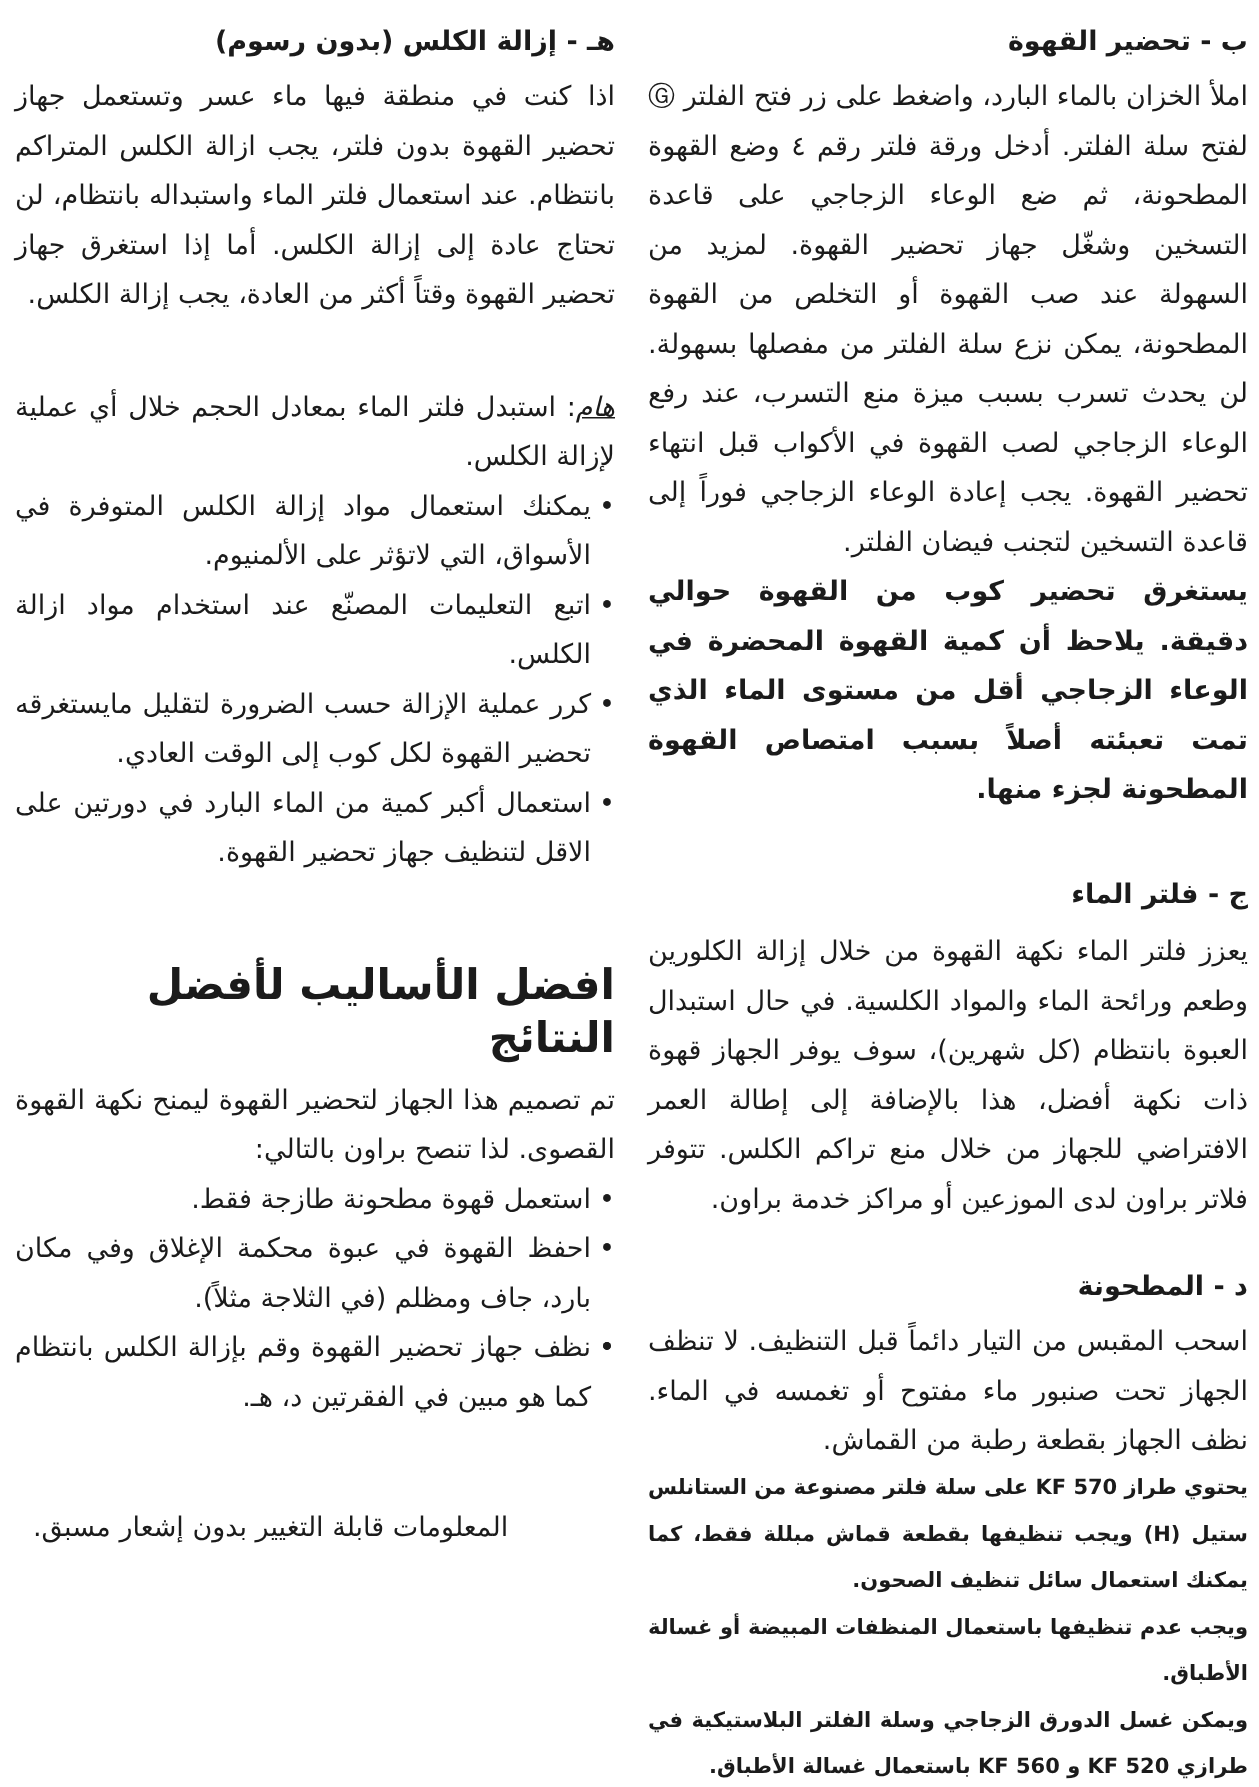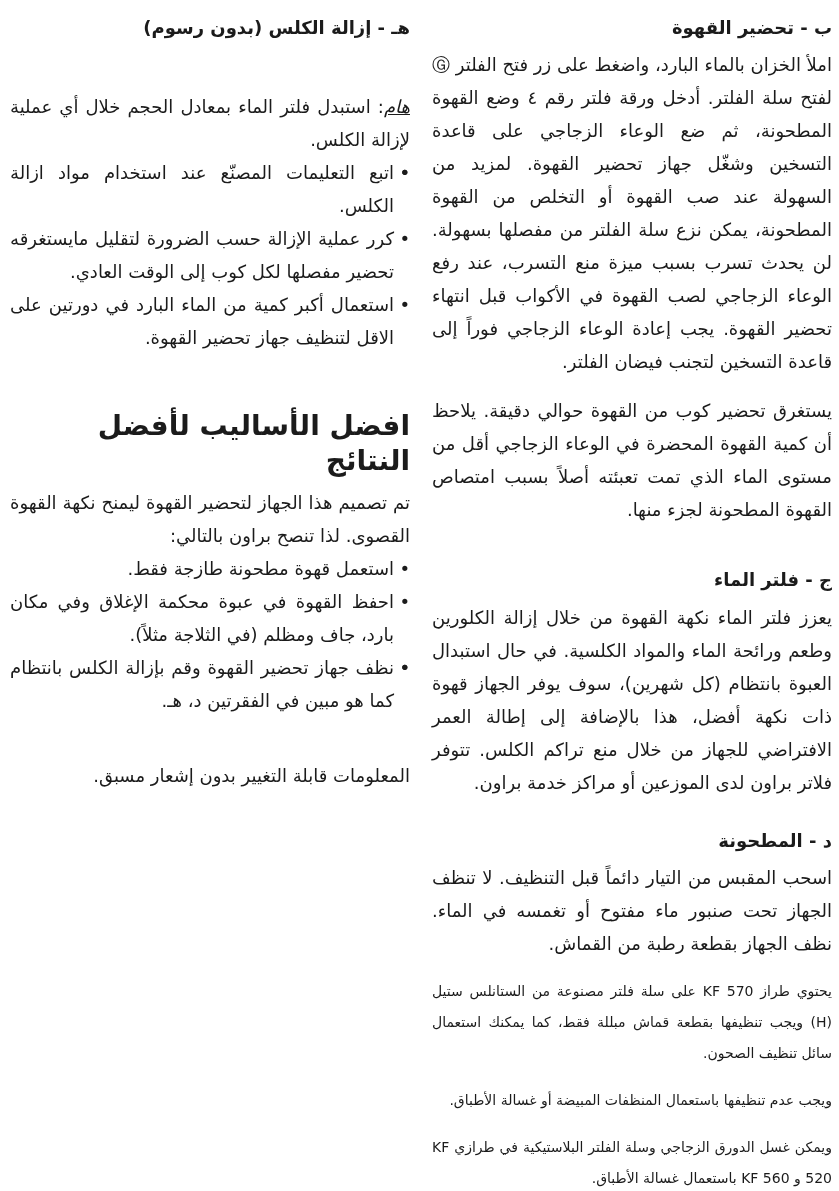--- a/index.html
+++ b/index.html
@@ -39,21 +39,21 @@
     margin: 0 0 8px 0;
     line-height: 1.25;
     letter-spacing: 0.5px;
   }
   .body-par {
     font-size: 18px;
     line-height: 33px;
     text-align: justify;
     margin: 0;
   }
-  .body-par + .body-par { margin-top: 16px; }
+  .body-par + .body-par { margin-top: 0; font-weight: bold; }
   .alt-font {
     font-size: 14px;
     line-height: 31px;
   }
   .gap-lg { height: 42px; }
   .gap-md { height: 30px; }
   .gap-xl { height: 54px; }
   .underlined { text-decoration: underline; font-style: italic; }
   ul.bullet-list {
     list-style: none;
@@ -68,22 +68,22 @@
     text-align: justify;
   }
   ul.bullet-list li .marker {
     position: absolute;
     right: 0;
     top: 0;
   }
   .footer-note {
     font-size: 18px;
     line-height: 33px;
-    text-align: right;
-    margin: 0;
+    text-align: left;
+    margin: 12px;
   }
 </style>
 </head>
 <body>
 
 <div class="page">
 
   <div class="col">
 
     <h2 class="section-heading">ب - تحضير القهوة</h2>
@@ -101,38 +101,40 @@
     <p class="body-par">اسحب المقبس من التيار دائماً قبل التنظيف. لا تنظف الجهاز تحت صنبور ماء مفتوح أو تغمسه في الماء. نظف الجهاز بقطعة رطبة من القماش.</p>
     <p class="body-par alt-font">يحتوي طراز KF 570 على سلة فلتر مصنوعة من الستانلس ستيل (H) ويجب تنظيفها بقطعة قماش مبللة فقط، كما يمكنك استعمال سائل تنظيف الصحون.</p>
     <p class="body-par alt-font">ويجب عدم تنظيفها باستعمال المنظفات المبيضة أو غسالة الأطباق.</p>
     <p class="body-par alt-font">ويمكن غسل الدورق الزجاجي وسلة الفلتر البلاستيكية في طرازي KF 520 و KF 560 باستعمال غسالة الأطباق.</p>
 
   </div>
 
   <div class="col">
 
     <h2 class="section-heading">هـ - إزالة الكلس (بدون رسوم)</h2>
+    <p class="body-par">اذا كنت في منطقة فيها ماء عسر وتستعمل جهاز تحضير القهوة بدون فلتر، يجب ازالة الكلس المتراكم بانتظام. عند استعمال فلتر الماء واستبداله بانتظام، لن تحتاج عادة إلى إزالة الكلس. أما إذا استغرق جهاز تحضير القهوة وقتاً أكثر من العادة، يجب إزالة الكلس.</p>
 
     <div class="gap-lg"></div>
 
     <p class="body-par">
       <span class="underlined">هام</span><span>: استبدل فلتر الماء بمعادل الحجم خلال أي عملية لإزالة الكلس.</span>
     </p>
 
     <ul class="bullet-list">
       <li>
         <span class="marker">•</span>
+        <span>يمكنك استعمال مواد إزالة الكلس المتوفرة في الأسواق، التي لاتؤثر على الألمنيوم.</span>
       </li>
       <li>
         <span class="marker">•</span>
         <span>اتبع التعليمات المصنّع عند استخدام مواد ازالة الكلس.</span>
       </li>
       <li>
         <span class="marker">•</span>
-        <span>كرر عملية الإزالة حسب الضرورة لتقليل مايستغرقه تحضير مفصلها لكل كوب إلى الوقت العادي.</span>
+        <span>كرر عملية الإزالة حسب الضرورة لتقليل مايستغرقه تحضير القهوة لكل كوب إلى الوقت العادي.</span>
       </li>
       <li>
         <span class="marker">•</span>
         <span>استعمال أكبر كمية من الماء البارد في دورتين على الاقل لتنظيف جهاز تحضير القهوة.</span>
       </li>
     </ul>
 
     <div class="gap-xl"></div>
 
     <h2 class="big-heading">افضل الأساليب لأفضل النتائج</h2>

